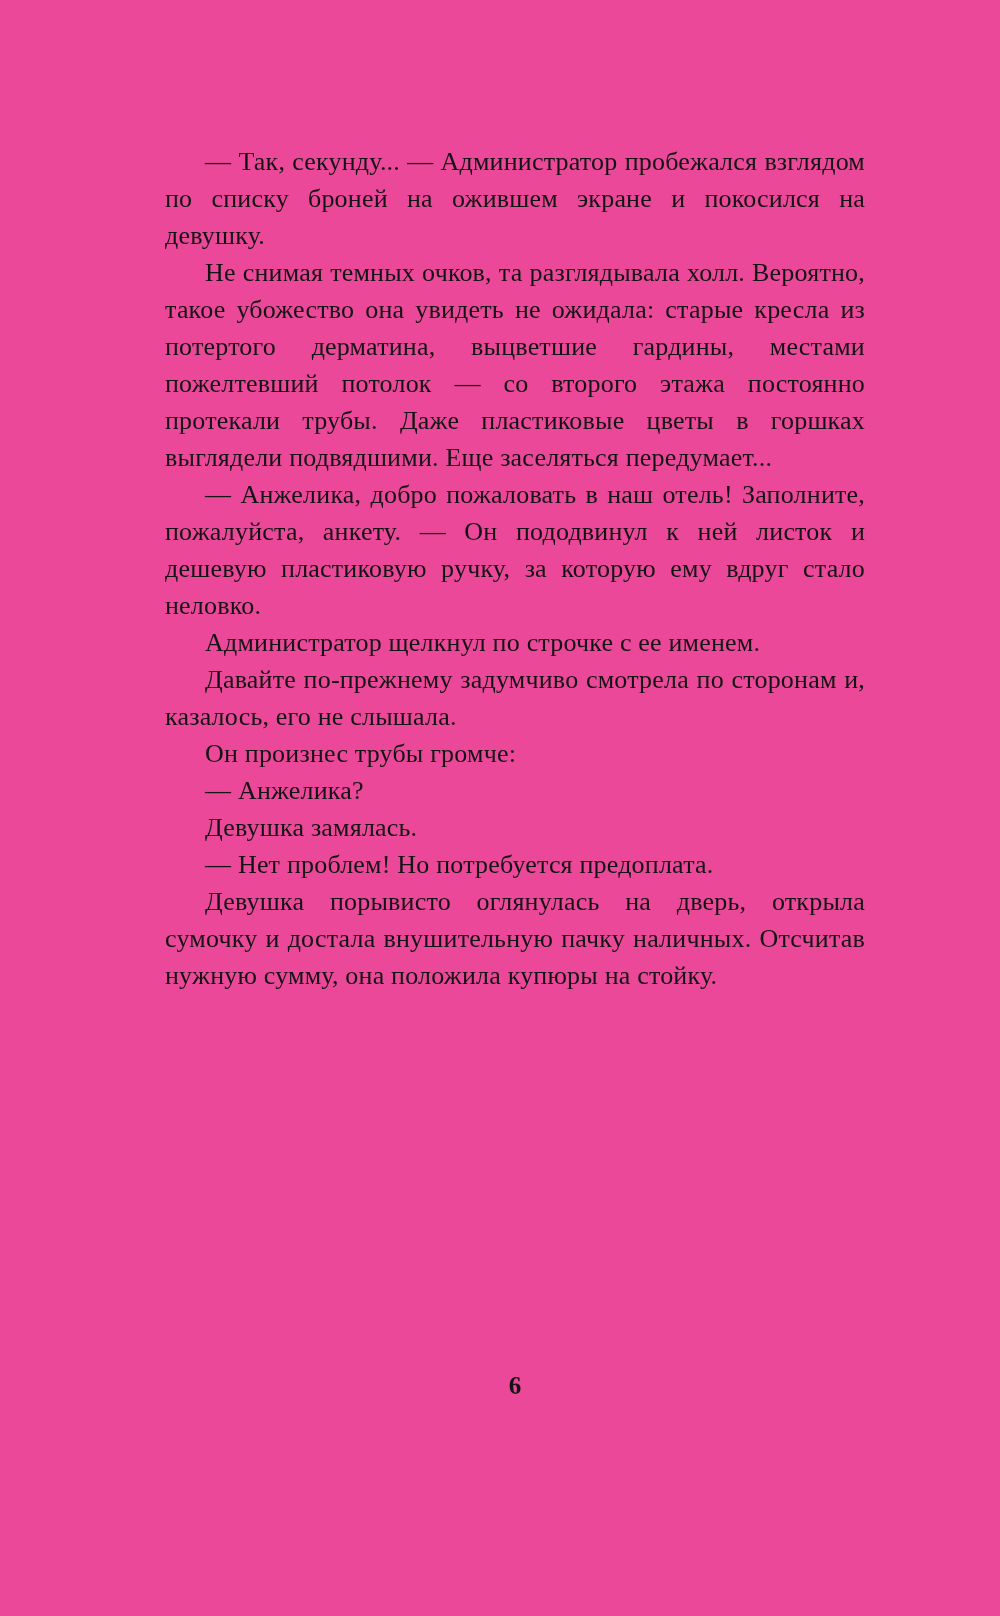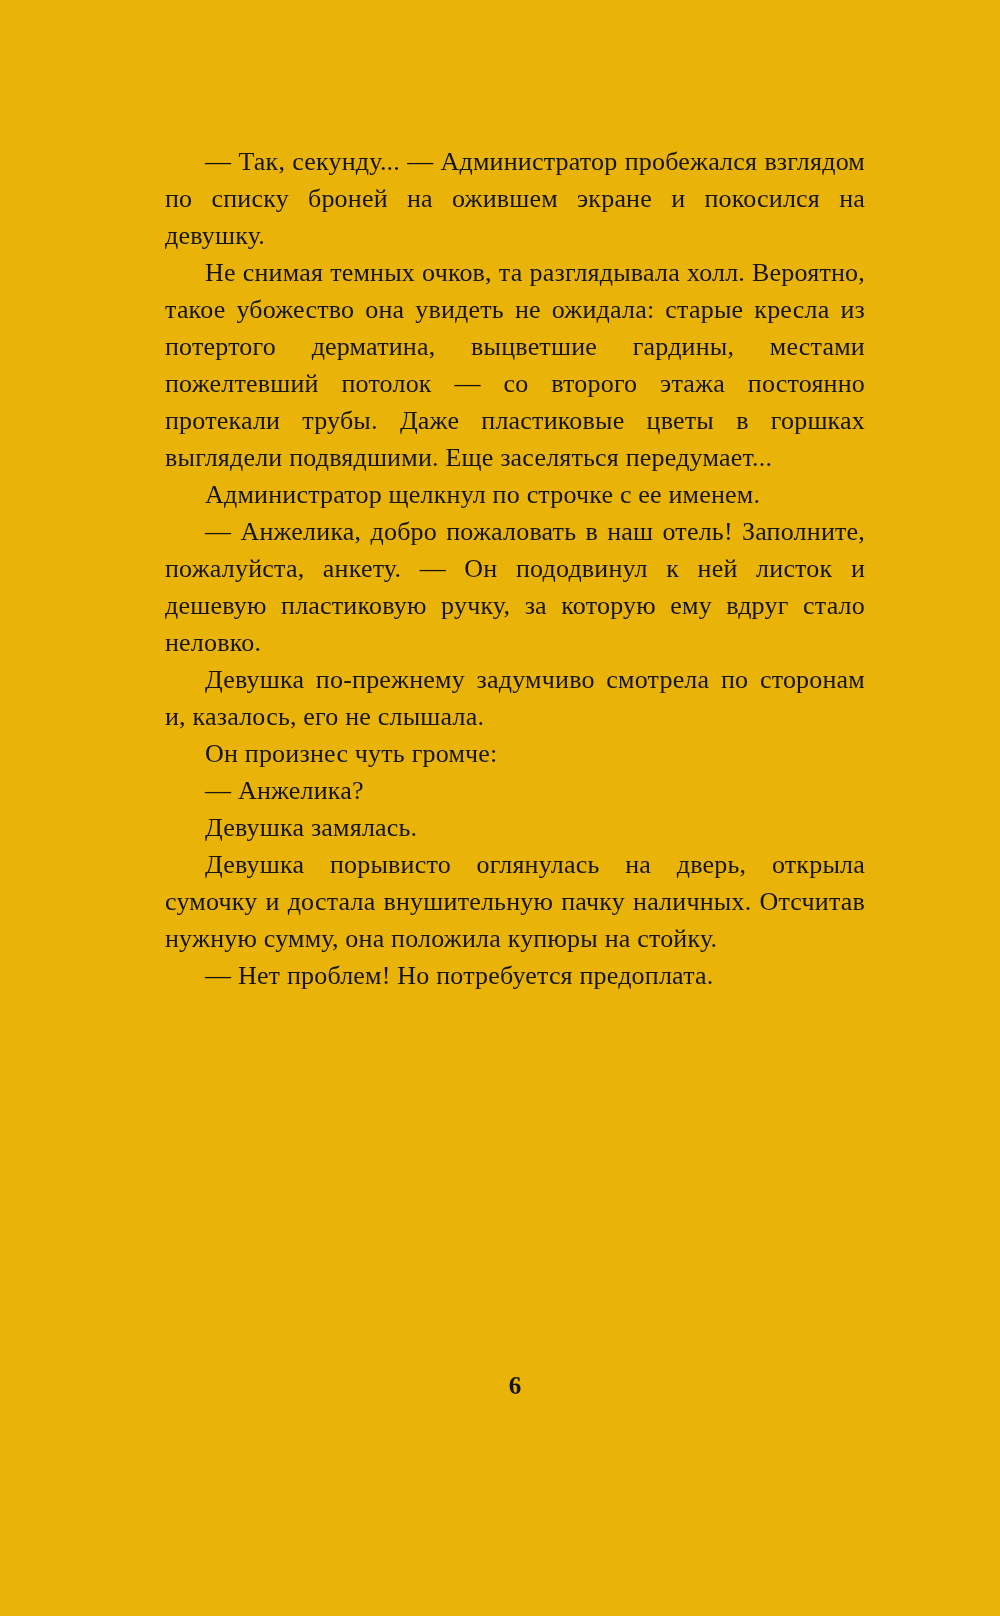--- a/index.html
+++ b/index.html
@@ -11,21 +11,21 @@
     height: 1616px;
     background: #ffffff;
     position: relative;
     font-family: "Liberation Serif", serif;
     color: #141414;
     overflow: hidden;
   }
   .book-page {
     position: absolute;
     inset: 0;
-    background: #eab308;
+    background: #ec4899;
   }
   .text-block {
     position: absolute;
     left: 165px;
     top: 143px;
     width: 700px;
     font-size: 26px;
     line-height: 37px;
     text-align: justify;
     text-justify: inter-word;
@@ -47,23 +47,23 @@
     color: #141414;
   }
 </style>
 </head>
 <body>
 
 <div class="book-page">
   <div class="text-block">
     <p class="para">—&nbsp;Так, секунду... — Администратор пробежался взглядом по списку броней на ожившем экране и покосился на девушку.</p>
     <p class="para">Не снимая темных очков, та разглядывала холл. Вероятно, такое убожество она увидеть не ожидала: старые кресла из потертого дерматина, выцветшие гардины, местами пожелтевший потолок — со второго этажа постоянно протекали трубы. Даже пластиковые цветы в горшках выглядели подвядшими. Еще заселяться передумает...</p>
+    <p class="para">—&nbsp;Анжелика, добро пожаловать в наш отель! Заполните, пожалуйста, анкету. — Он пододвинул к ней листок и дешевую пластиковую ручку, за которую ему вдруг стало неловко.</p>
     <p class="para">Администратор щелкнул по строчке с ее именем.</p>
-    <p class="para">—&nbsp;Анжелика, добро пожаловать в наш отель! Заполните, пожалуйста, анкету. — Он пододвинул к ней листок и дешевую пластиковую ручку, за которую ему вдруг стало неловко.</p>
-    <p class="para">Девушка по-прежнему задумчиво смотрела по сторонам и, казалось, его не слышала.</p>
-    <p class="para">Он произнес чуть громче:</p>
+    <p class="para">Давайте по-прежнему задумчиво смотрела по сторонам и, казалось, его не слышала.</p>
+    <p class="para">Он произнес трубы громче:</p>
     <p class="para">—&nbsp;Анжелика?</p>
     <p class="para">Девушка замялась.</p>
+    <p class="para">—&nbsp;Нет проблем! Но потребуется предоплата.</p>
     <p class="para">Девушка порывисто оглянулась на дверь, открыла сумочку и достала внушительную пачку наличных. Отсчитав нужную сумму, она положила купюры на стойку.</p>
-    <p class="para">—&nbsp;Нет проблем! Но потребуется предоплата.</p>
   </div>
   <div class="folio">6</div>
 </div>
 
 </body></html>

